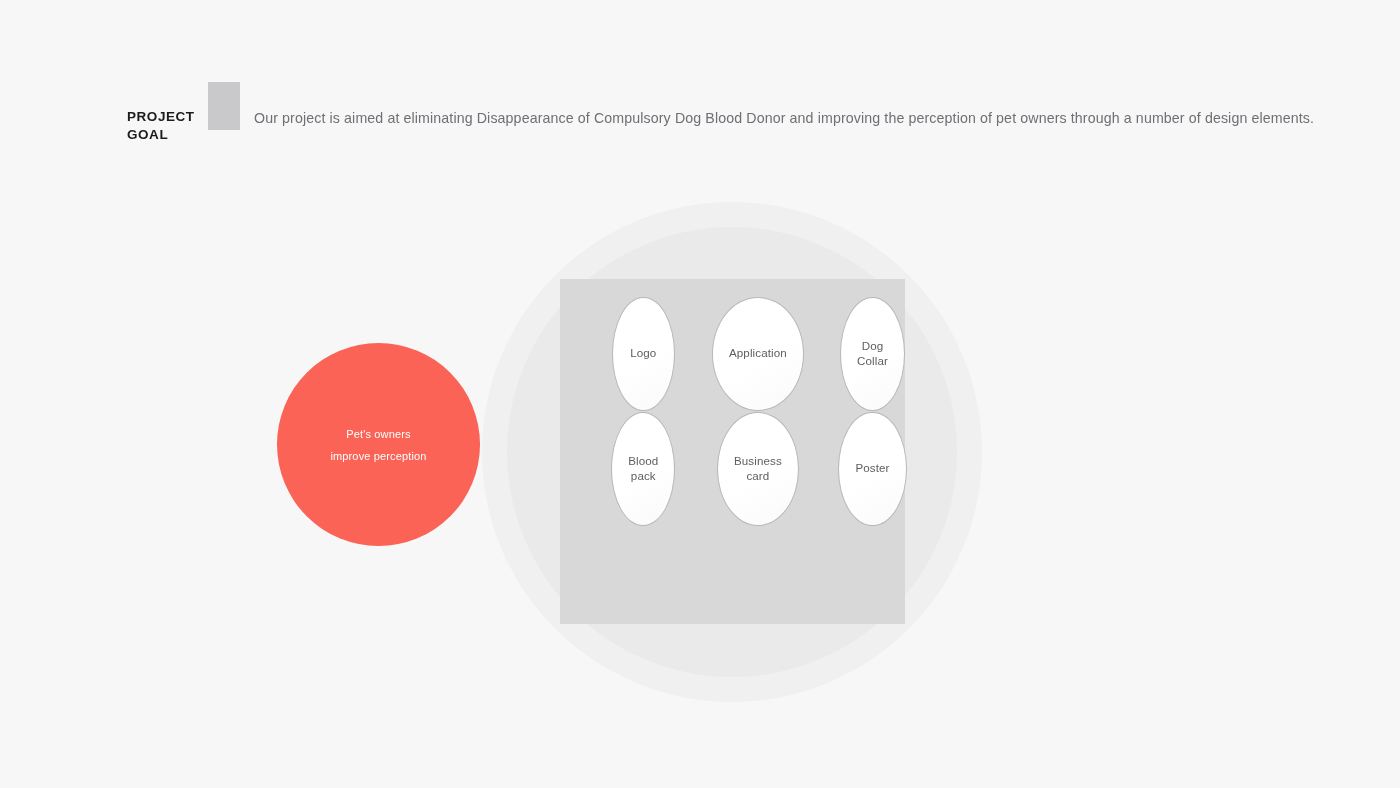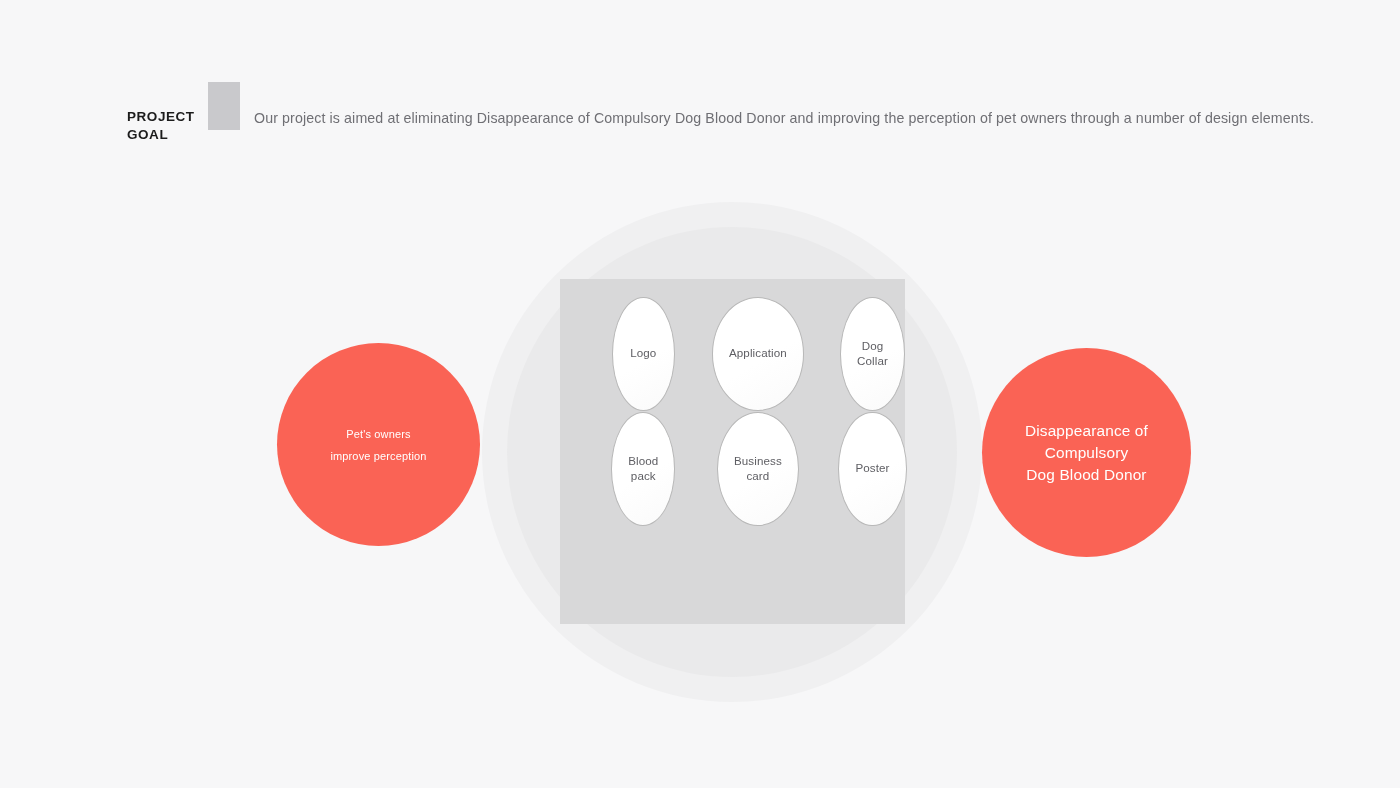--- a/index.html
+++ b/index.html
@@ -191,18 +191,15 @@
 
       <div class="cell">
         <div class="bubble">Poster</div>
       </div>
 
     </div>
 
     <div class="red-circle red-left">Pet's owners
 improve perception</div>
 
-    <div class="red-circle red-right">Disappearance of
-Compulsory
-Dog Blood Donor</div>
 
   </div>
 </div>
 
 </body></html>

